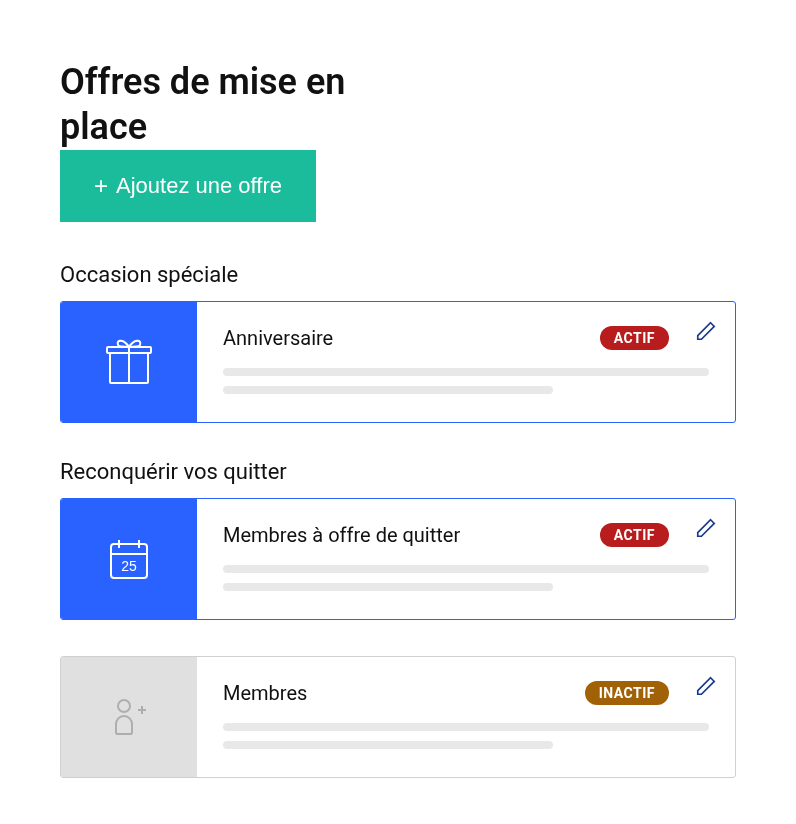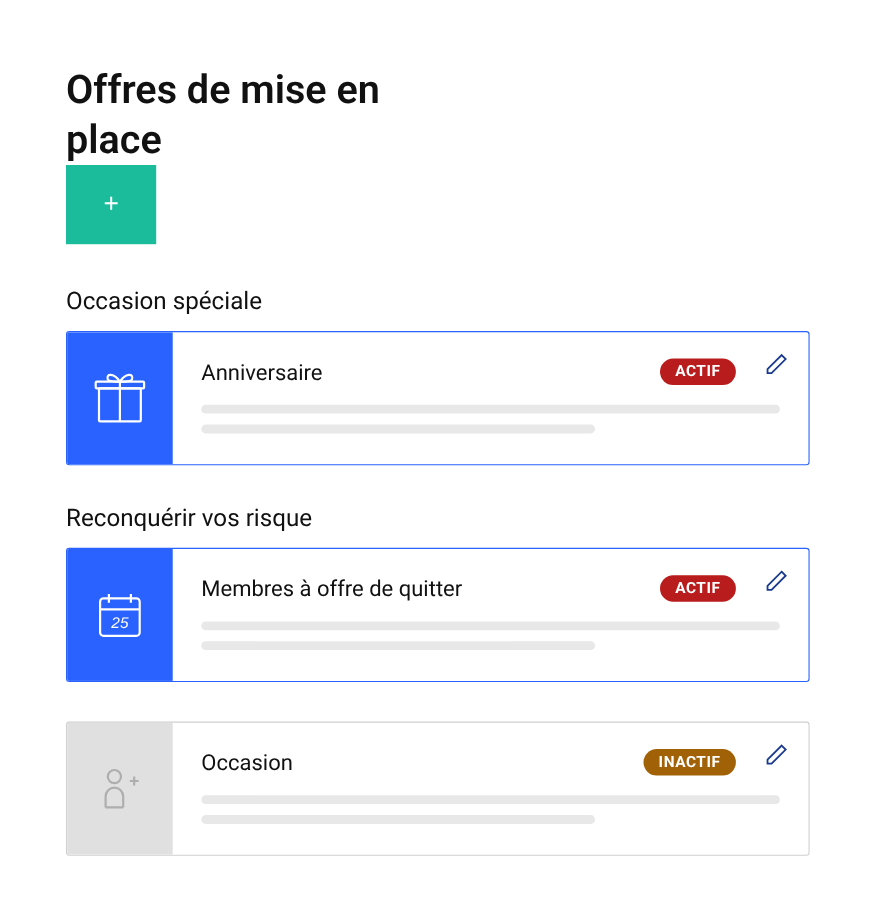--- a/index.html
+++ b/index.html
@@ -57,28 +57,27 @@
       display: flex;
       border: 1px solid #d0d0d0;
       border-radius: 3px;
       overflow: hidden;
       background: #fff;
     }
     .card.active {
       border-color: #2962ff;
     }
     .card-icon-box {
-      width: 96px;
+      width: 136px;
       min-height: 120px;
       background: #2962ff;
       display: flex;
       align-items: center;
       justify-content: center;
       flex-shrink: 0;
-      font-style: italic;
     }
     .card.inactive .card-icon-box {
       background: #e0e0e0;
     }
     .card-body {
       flex: 1;
       padding: 24px 26px 22px 26px;
       position: relative;
     }
     .card-title-row {
@@ -131,20 +130,21 @@
       margin-right: 40px;
     }
   </style>
 </head>
 <body>
 
 <div class="header">
   <h1 class="page-title">Offres de mise en place</h1>
   <button class="add-btn">
     <span class="add-btn-plus">+</span>
+    <span>Ajoutez une offre</span>
   </button>
 </div>
 
 <div class="section">
   <div class="section-title">Occasion spéciale</div>
   <div class="card active">
     <div class="card-icon-box">
       <svg width="54" height="54" viewBox="0 0 54 54" fill="none" stroke="#fff" stroke-width="2">
         <rect x="8" y="18" width="38" height="30" rx="1"></rect>
         <rect x="5" y="12" width="44" height="6" rx="1"></rect>
@@ -167,21 +167,21 @@
       </span>
       <div class="placeholder-lines">
         <div class="placeholder-line"></div>
         <div class="placeholder-line short"></div>
       </div>
     </div>
   </div>
 </div>
 
 <div class="section">
-  <div class="section-title">Reconquérir vos risque</div>
+  <div class="section-title">Reconquérir vos quitter</div>
   <div class="card active">
     <div class="card-icon-box">
       <svg width="50" height="50" viewBox="0 0 50 50" fill="none" stroke="#fff" stroke-width="2">
         <rect x="7" y="10" width="36" height="34" rx="3"></rect>
         <line x1="7" y1="20" x2="43" y2="20"></line>
         <line x1="15" y1="6" x2="15" y2="14"></line>
         <line x1="35" y1="6" x2="35" y2="14"></line>
         <text x="25" y="37" font-size="14" fill="#fff" stroke="none" text-anchor="middle" font-family="Arial">25</text>
       </svg>
     </div>
@@ -212,21 +212,21 @@
         <circle cx="18" cy="12" r="6"></circle>
         <path d="M10 40 v-10 a8 8 0 0 1 16 0 v10"></path>
         <line x1="10" y1="40" x2="26" y2="40"></line>
         <line x1="32" y1="16" x2="40" y2="16"></line>
         <line x1="36" y1="12" x2="36" y2="20"></line>
       </svg>
     </div>
     <div class="card-body">
       <div class="card-title-row">
         <div class="title-badge-wrap">
-          <span class="card-title">Occasion</span>
+          <span class="card-title">Membres</span>
           <span class="badge inactive">INACTIF</span>
         </div>
       </div>
       <span class="edit-icon">
         <svg width="22" height="22" viewBox="0 0 24 24" fill="none" stroke="#1a3a8f" stroke-width="1.8">
           <path d="M17 3l4 4L7 21H3v-4L17 3z"></path>
         </svg>
       </span>
       <div class="placeholder-lines">
         <div class="placeholder-line"></div>

